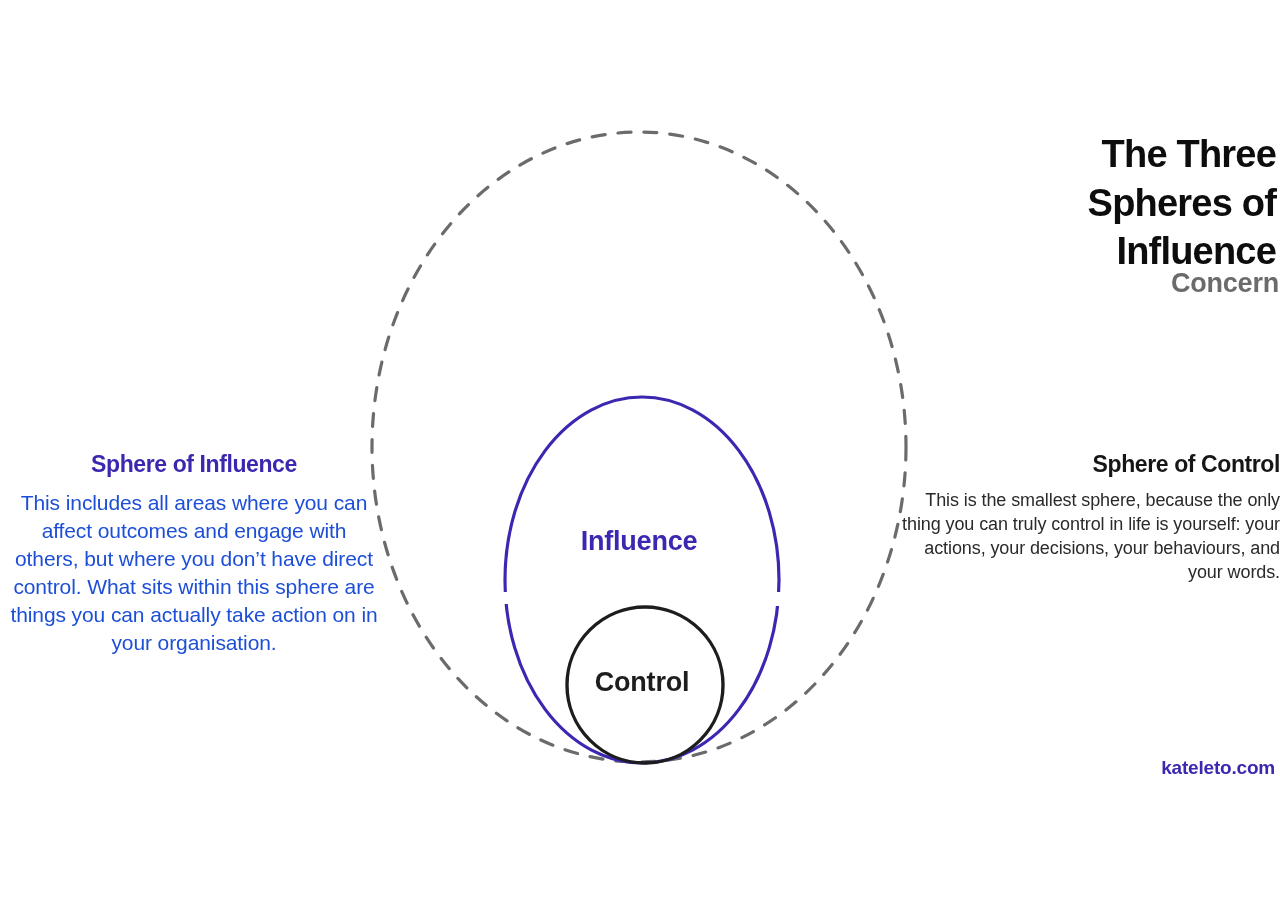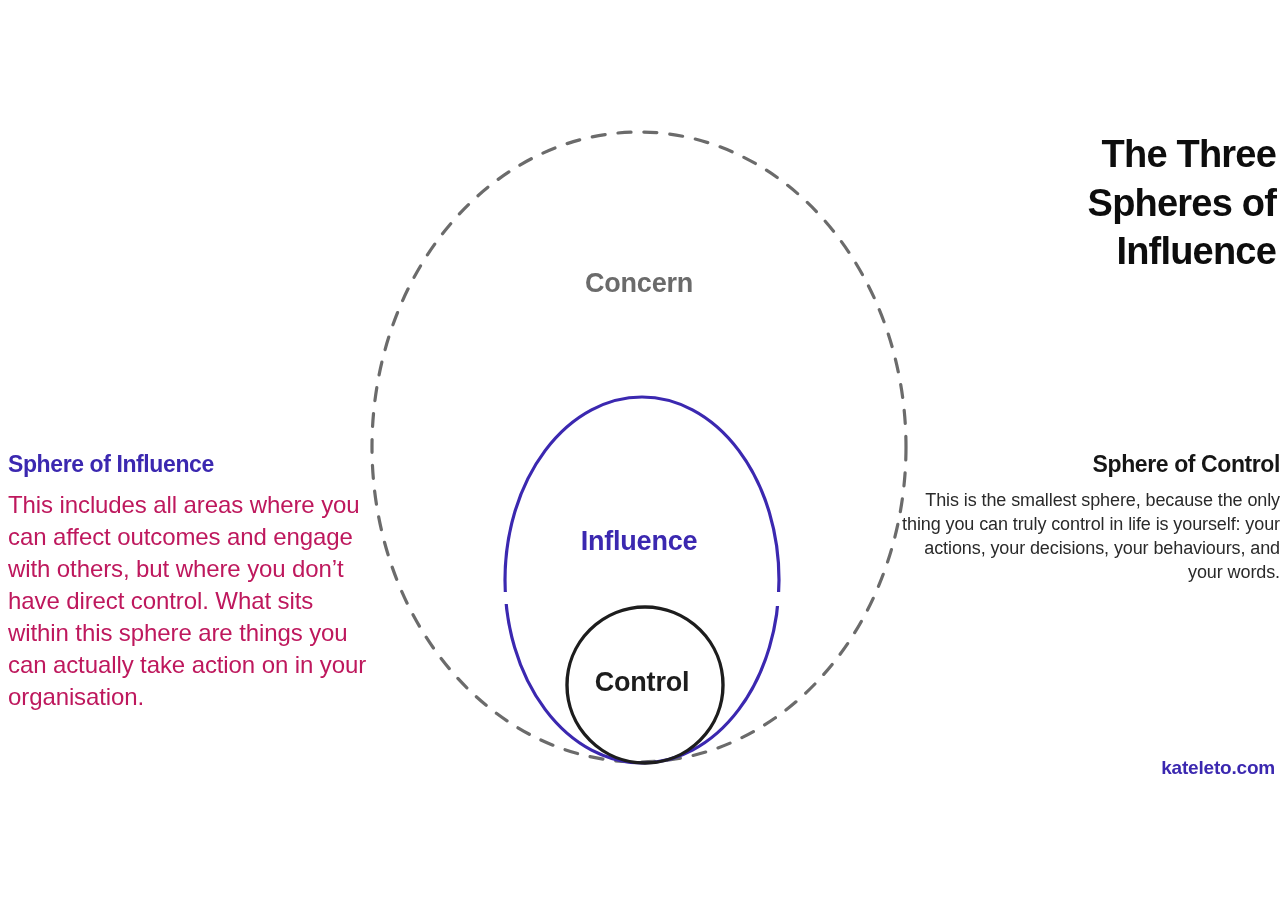--- a/index.html
+++ b/index.html
@@ -38,20 +38,21 @@
     white-space: nowrap;
     text-align: center;
   }
   #label-concern {
     left: 0; right: 0;
     top: 268px;
     margin-left: 0;
     transform: translateX(-1px);
     font-size: 27px;
     color: #6b6b6b;
+    text-align: right;
   }
   #label-influence {
     left: 0; right: 0;
     top: 526px;
     transform: translateX(-1px);
     font-size: 27px;
     color: #3b28b0;
   }
   #label-control {
     left: 0; right: 0;
@@ -83,24 +84,24 @@
     text-align: left;
   }
   #block-concern h2 { font-size: 23px; color: #6b6b6b; }
   #block-concern p  { font-size: 19.5px; color: #6f6f6f; }
 
   
   #block-influence {
     left: 8px;
     top: 452px;
     width: 372px;
-    text-align: left;
+    text-align: center;
   }
   #block-influence h2 { font-size: 23px; color: #3b28b0; }
-  #block-influence p  { font-size: 24px; color: #be185d; }
+  #block-influence p  { font-size: 21px; color: #1d4ed8; }
 
   
   #block-title {
     right: 4px;
     top: 130px;
     width: 420px;
     text-align: right;
   }
   #block-title h1 {
     margin: 0;

